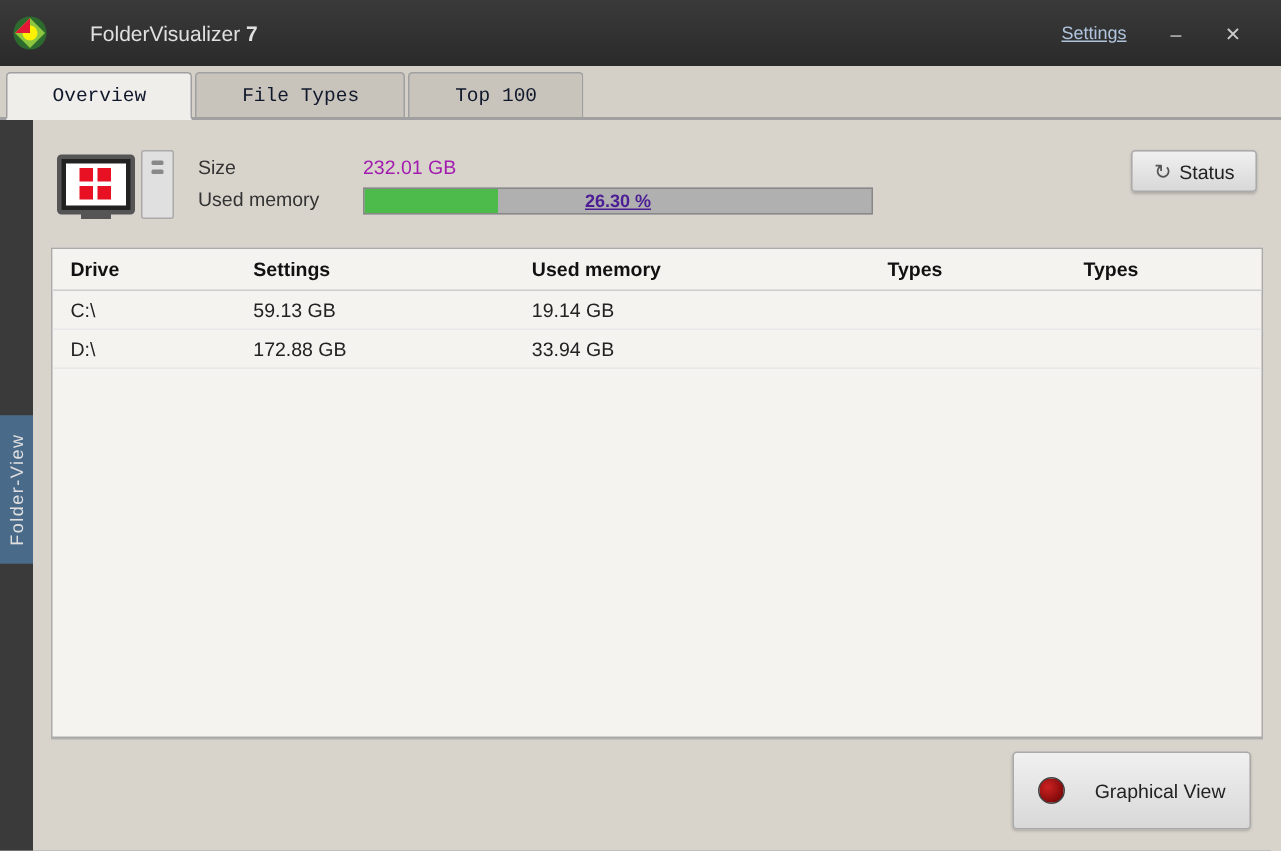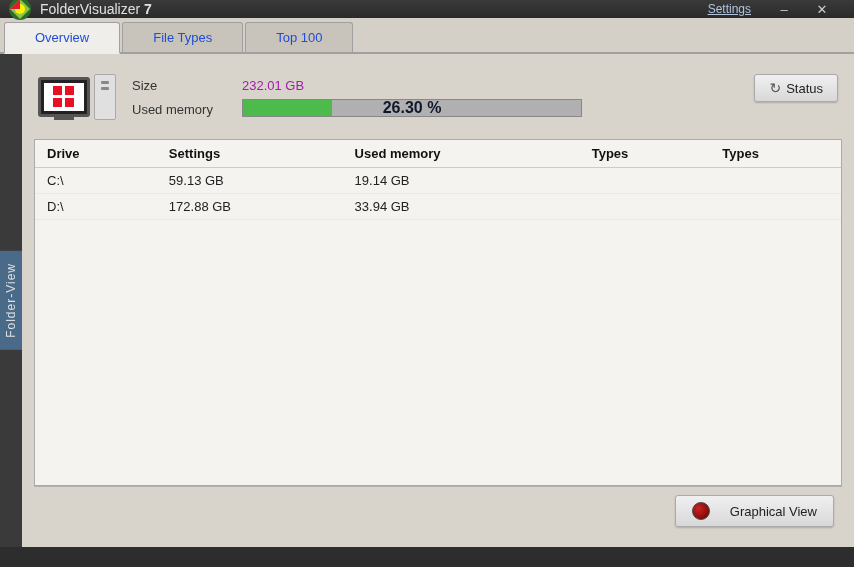--- a/index.html
+++ b/index.html
@@ -9,25 +9,26 @@
       background: #2d2d2d;
       font-family: 'Segoe UI', Tahoma, Arial, sans-serif;
       font-size: 13px;
       overflow: hidden;
       position: relative;
     }
 
     
     #title-bar {
       background: linear-gradient(to bottom, #3a3a3a, #2a2a2a);
-      height: 18px;
+      height: 44px;
       display: flex;
       align-items: center;
       padding: 0 8px;
       position: relative;
+      gap: 20px;
     }
     #app-logo {
       width: 24px;
       height: 24px;
       margin-right: 8px;
     }
     #app-title {
       color: #e0e0e0;
       font-size: 14px;
       font-weight: normal;
@@ -71,23 +72,24 @@
       padding-top: 4px;
       padding-left: 4px;
     }
     .tab {
       padding: 7px 30px;
       background: #c8c4bc;
       border: 1px solid #a0a0a0;
       border-bottom: none;
       cursor: pointer;
       font-size: 13px;
-      color: #1d4ed8;
+      color: #0f172a;
       margin-right: 2px;
       border-radius: 3px 3px 0 0;
+      font-family: Liberation Mono, monospace;
     }
     .tab.active {
       background: #f0eeeb;
       border-bottom: 2px solid #f0eeeb;
       margin-bottom: -2px;
       font-weight: 500;
     }
 
     
     #main-wrapper {
@@ -193,21 +195,21 @@
       background: #888;
       border-radius: 1px;
     }
 
     #size-info {
       flex: 1;
       padding-top: 4px;
     }
     .info-row {
       display: flex;
-      align-items: flex-end;
+      align-items: flex-start;
       margin-bottom: 6px;
     }
     .info-label {
       color: #333;
       width: 110px;
       font-size: 13px;
     }
     .info-value {
       color: #a21caf;
       font-size: 13px;
@@ -225,23 +227,24 @@
     #progress-fill {
       height: 100%;
       background: #4cbb4c;
       width: 26.3%;
     }
     #progress-label {
       position: absolute;
       left: 50%;
       top: 50%;
       transform: translate(-50%, -50%);
-      font-size: 16px;
+      font-size: 12px;
       font-weight: bold;
-      color: #0f172a;
+      color: #4c1d95;
+      text-decoration: underline;
     }
 
     
     #rescan-btn {
       position: absolute;
       right: 4px;
       top: 8px;
       background: linear-gradient(to bottom, #f0f0f0, #d8d8d8);
       border: 1px solid #aaa;
       border-radius: 3px;
@@ -289,21 +292,21 @@
       align-items: center;
       padding: 8px 8px;
       background: #d8d4cc;
       border-top: 1px solid #b0b0b0;
     }
 
     #graphical-view-btn {
       background: linear-gradient(to bottom, #f0f0f0, #d8d8d8);
       border: 1px solid #aaa;
       border-radius: 3px;
-      padding: 6px 16px;
+      padding: 16px 16px;
       cursor: pointer;
       font-size: 13px;
       color: #222;
       display: flex;
       align-items: center;
       gap: 20px;
       box-shadow: 0 1px 2px rgba(0,0,0,0.2);
     }
 
     

